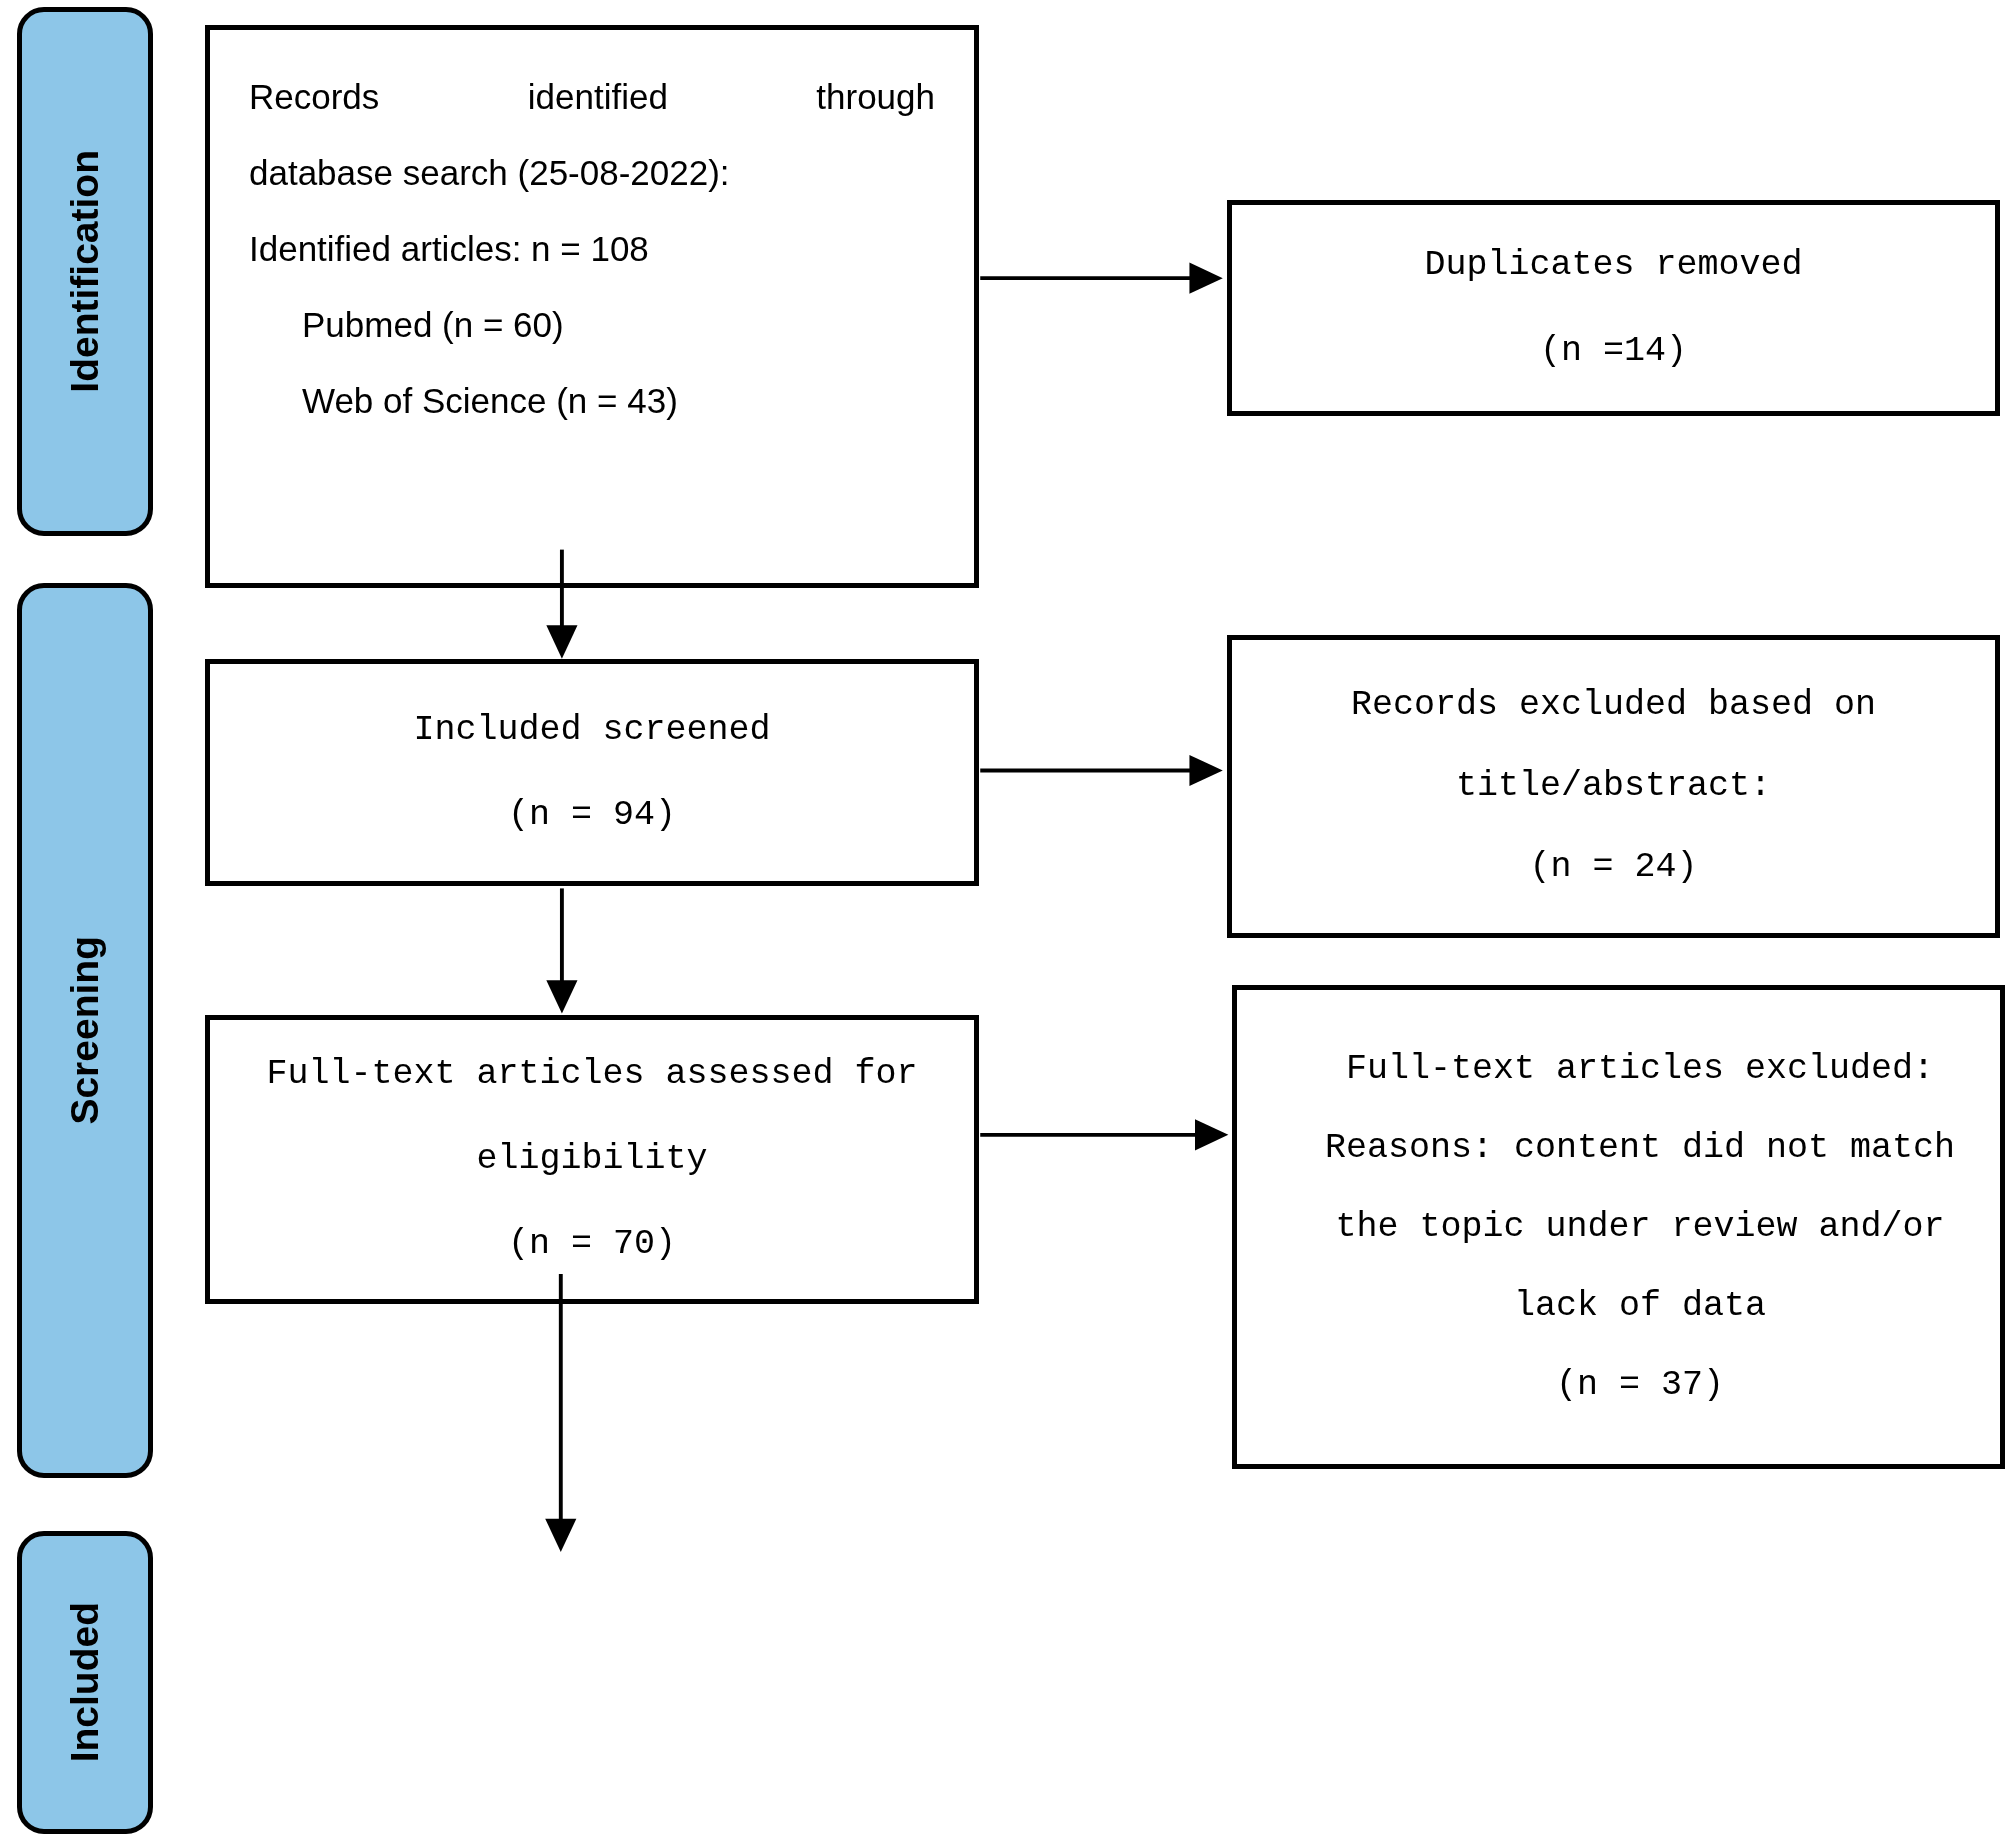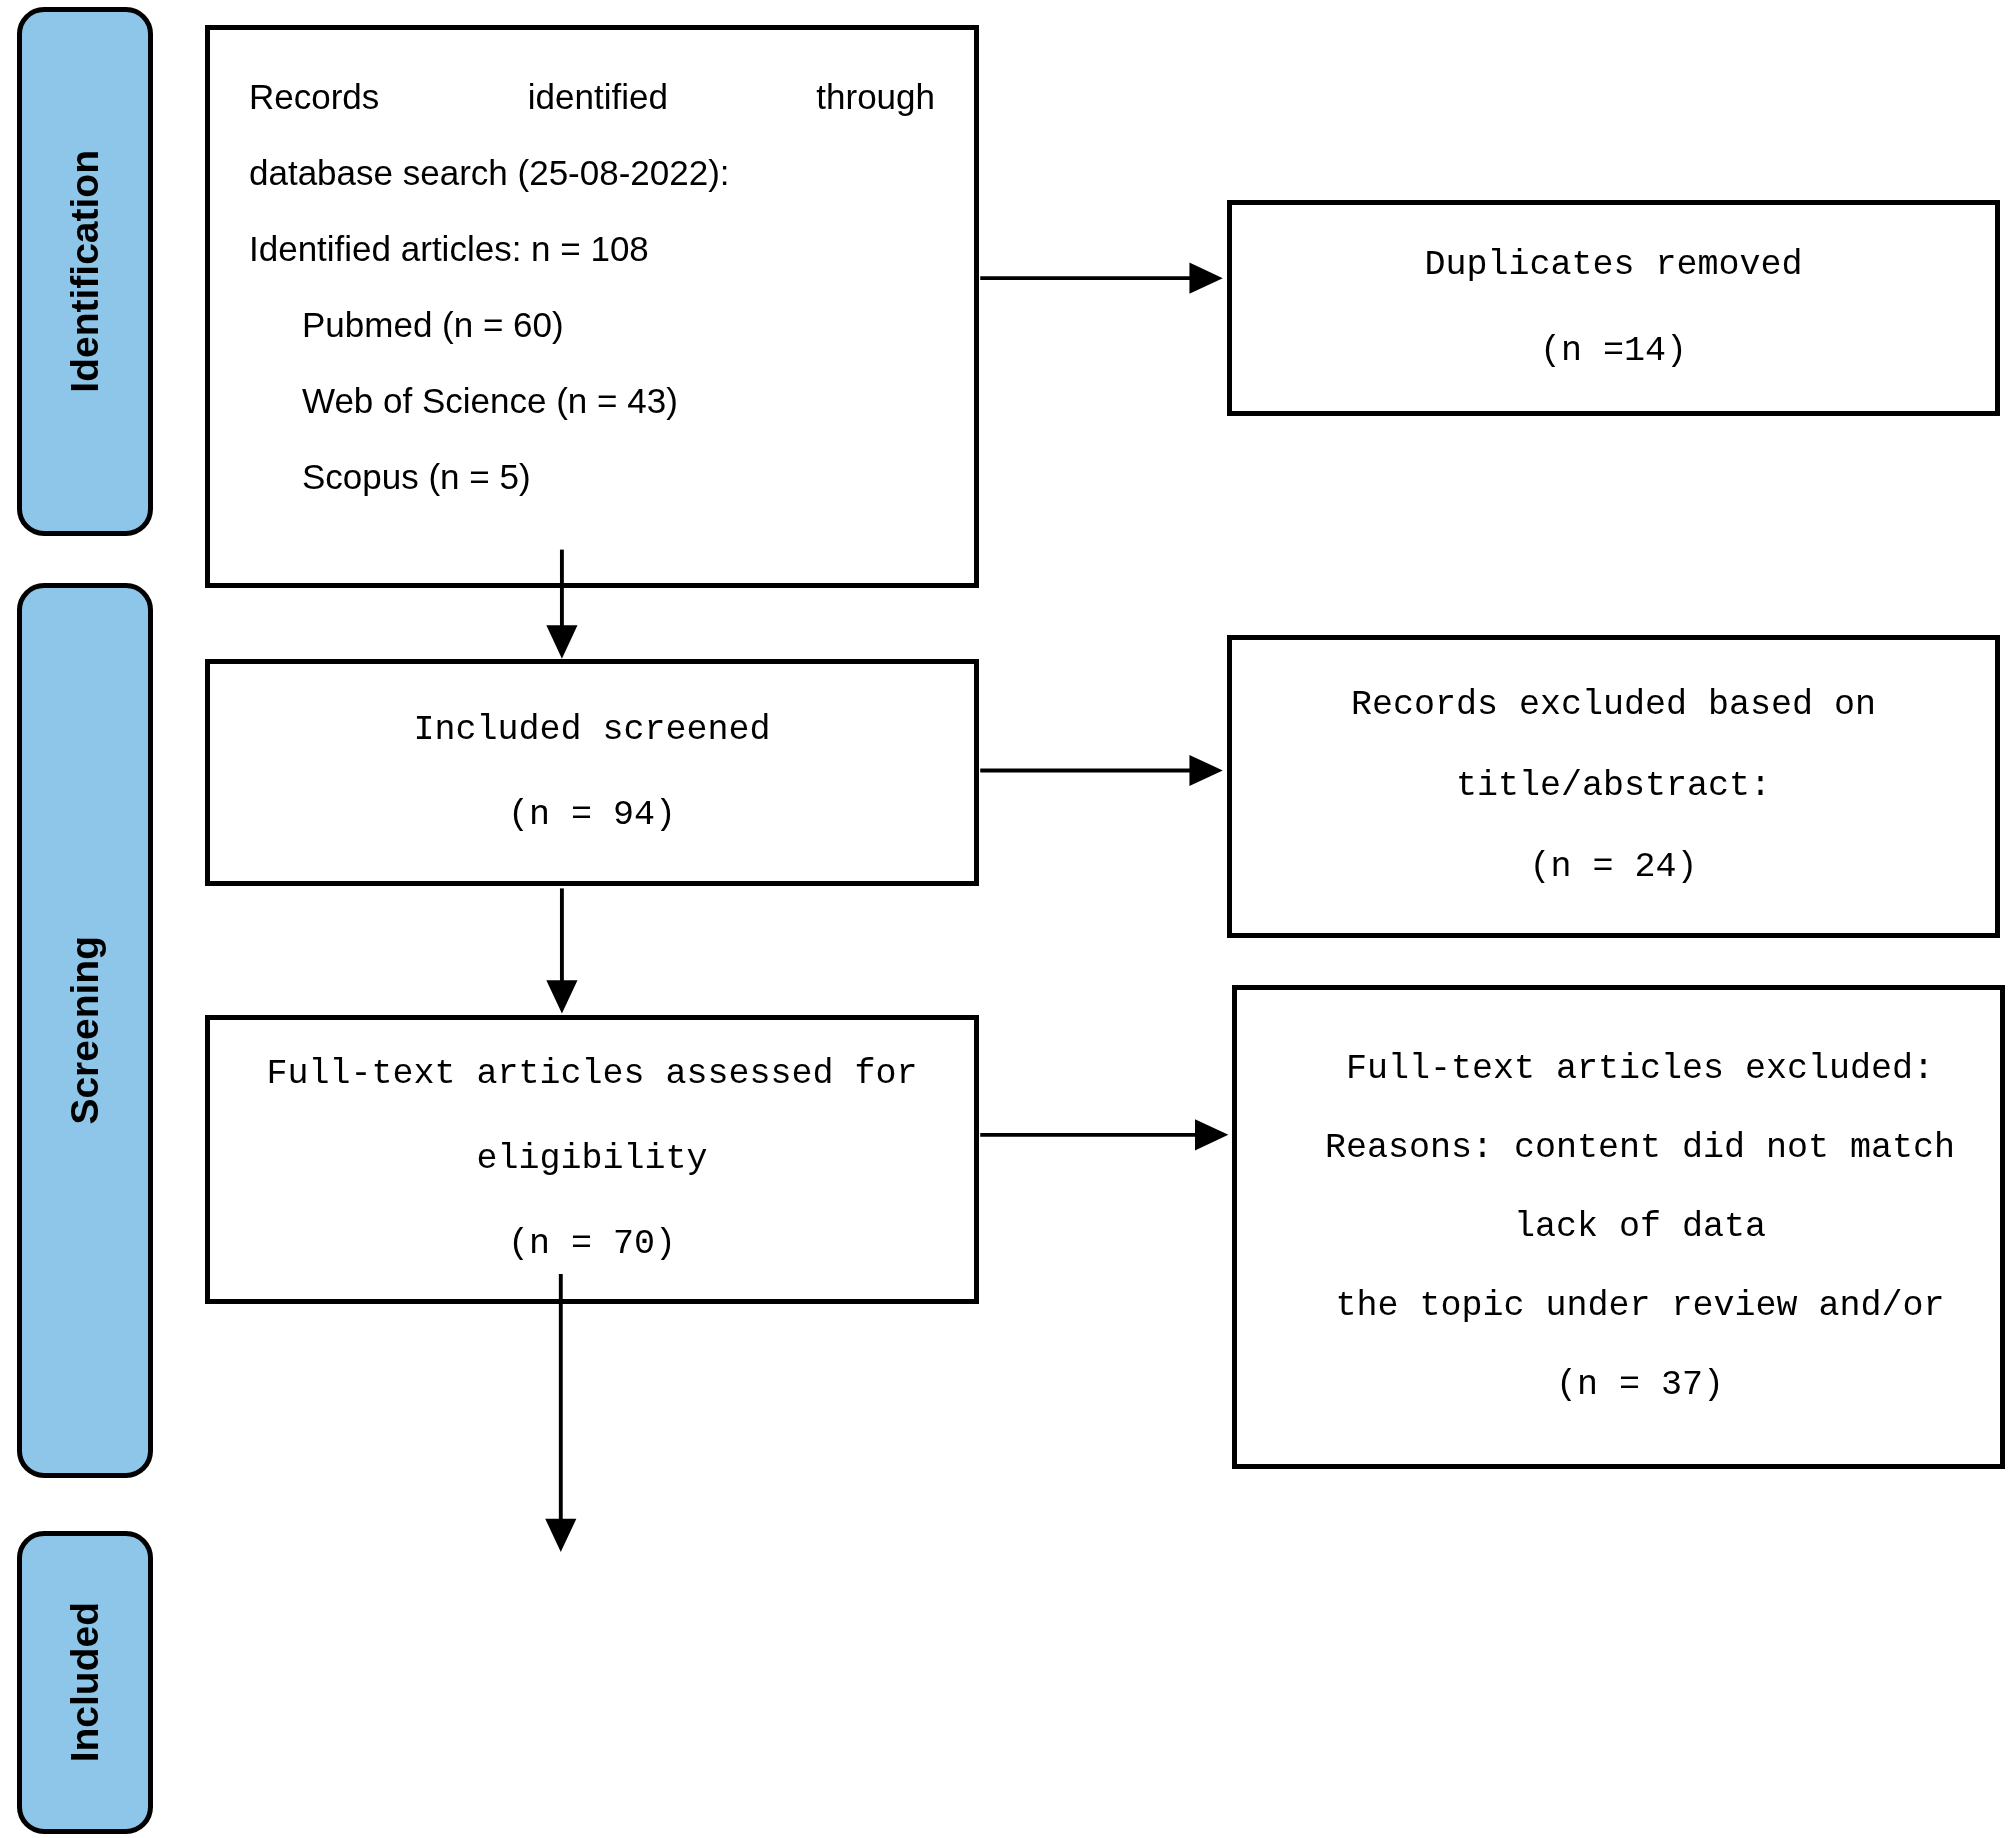--- a/index.html
+++ b/index.html
@@ -88,21 +88,20 @@
   <div class="flow-box box-identified" style="left:205px; top:25px; width:774px; height:563px;">
     <div class="line" style="display: flex; justify-content: space-between;">
         <span>Records</span>
         <span>identified</span>
         <span>through</span>
       </div>
     <div class="line">database search (25-08-2022):</div>
     <div class="line">Identified articles: n = 108</div>
     <div class="line indent">Pubmed (n = 60)</div>
     <div class="line indent">Web of Science (n = 43)</div>
-    <div class="line indent">Scopus (n = 5)</div>
   </div>
 
   <div class="flow-box center-col box-duplicates" style="left:1227px; top:200px; width:773px; height:216px;">
     <div class="line">Duplicates removed</div>
     <div class="line">(n =14)</div>
   </div>
 
   <div class="flow-box center-col box-screened" style="left:205px; top:659px; width:774px; height:227px;">
     <div class="line">Included screened</div>
     <div class="line">(n = 94)</div>
@@ -116,22 +115,22 @@
 
   <div class="flow-box center-col box-fulltext" style="left:205px; top:1015px; width:774px; height:289px;">
     <div class="line">Full-text articles assessed for</div>
     <div class="line">eligibility</div>
     <div class="line">(n = 70)</div>
   </div>
 
   <div class="flow-box center-col box-excluded2" style="left:1232px; top:985px; width:773px; height:484px;">
     <div class="line">Full-text articles excluded:</div>
     <div class="line">Reasons: content did not match</div>
+    <div class="line">the topic under review and/or</div>
     <div class="line">lack of data</div>
-    <div class="line">the topic under review and/or</div>
     <div class="line">(n = 37)</div>
   </div>
 
 
   <svg id="arrows" viewBox="0 0 3622 3304" xmlns="http://www.w3.org/2000/svg">
     <g>
       <line x1="1010" y1="988" x2="1010" y2="1126"></line>
       <polygon points="1010,1184 982,1124 1038,1124"></polygon>
     </g>
     <g>

